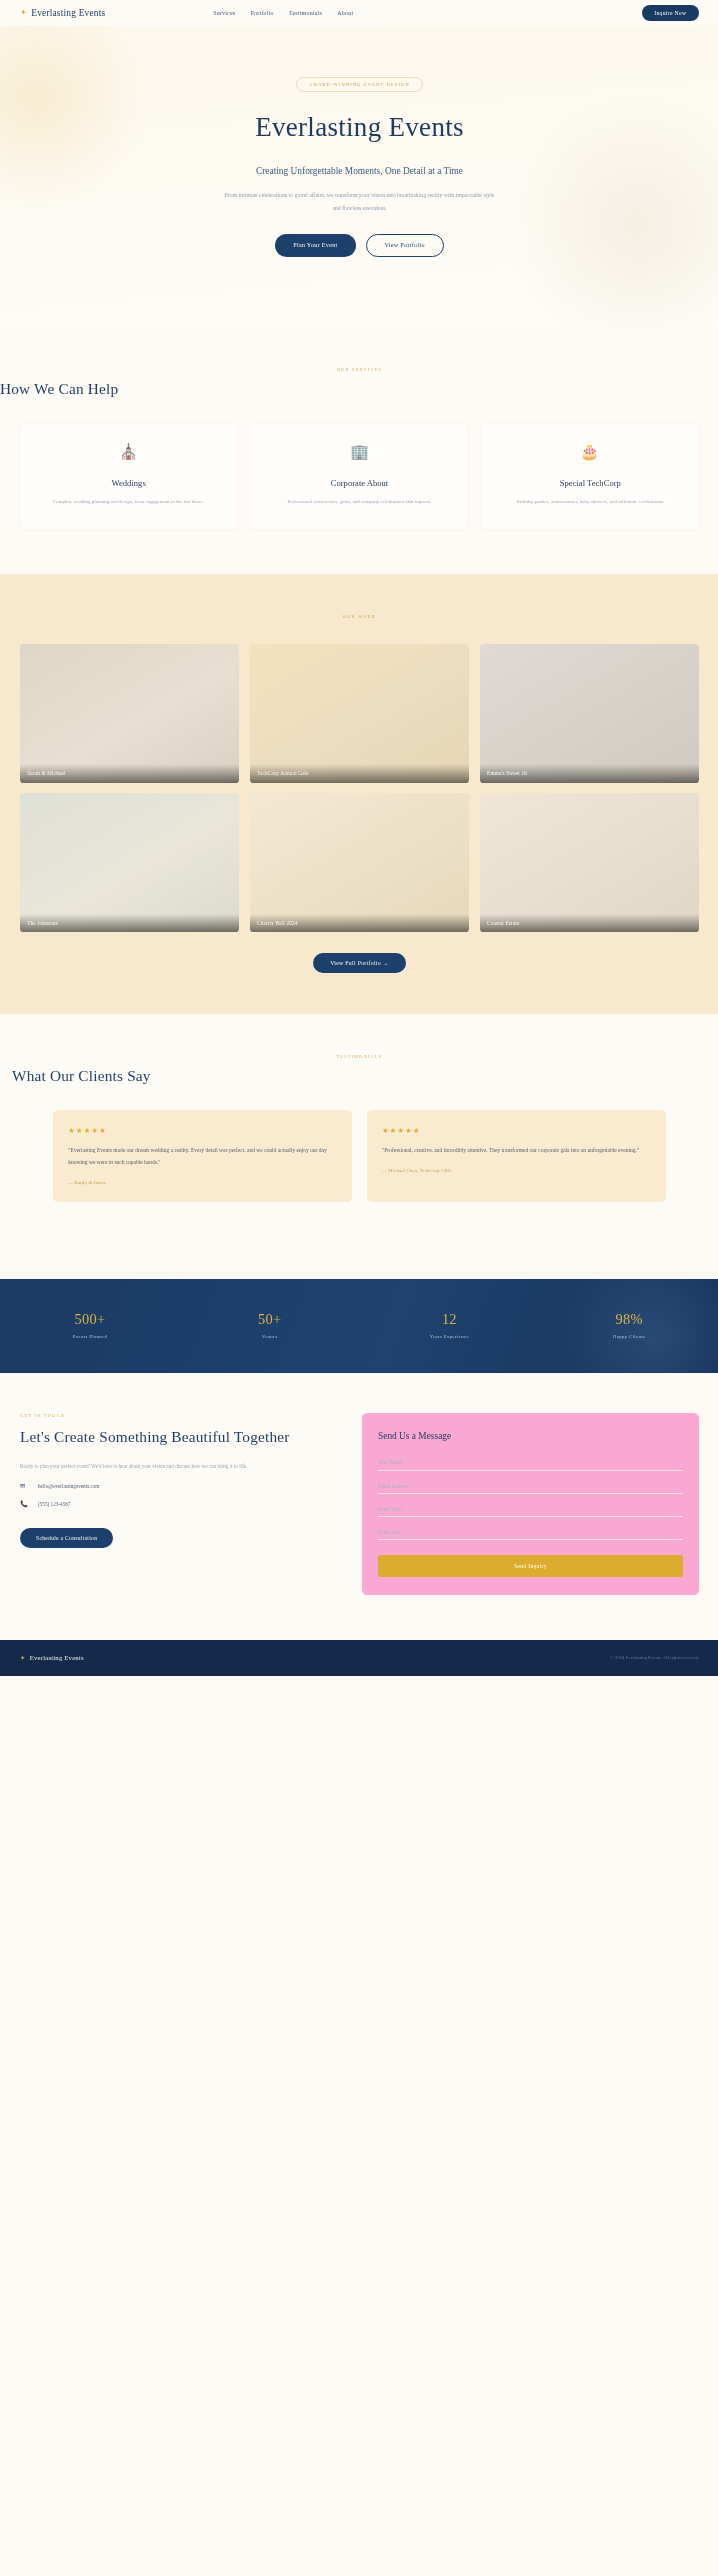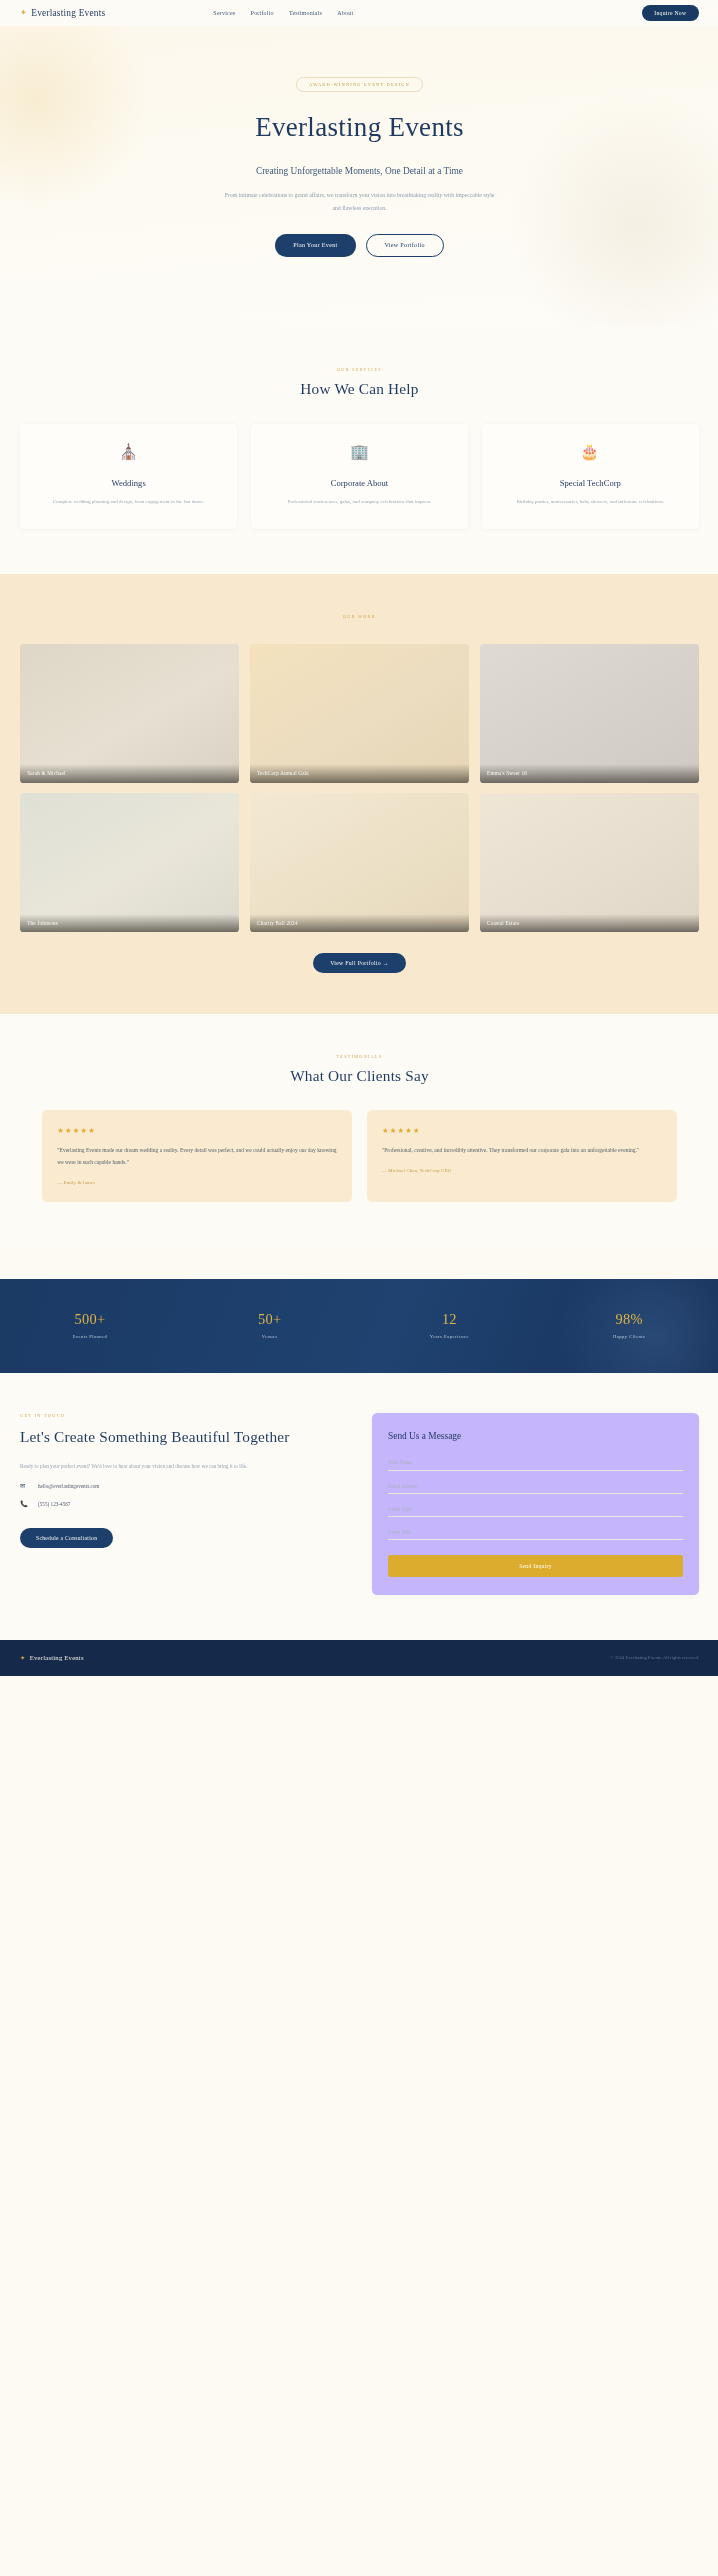--- a/index.html
+++ b/index.html
@@ -86,21 +86,21 @@
     border:0.9px solid #1d3f6b; font-family:inherit;
   }
 
   
   .eyebrow {
     font-size:4.2px; letter-spacing:1.3px;
     color:#cfa64d; text-align:center;
   }
   .sec-title {
     font-size:15.3px; font-weight:400; color:#1f3a5f;
-    text-align:center; margin-top:8px; letter-spacing:0.2px;
+    margin-top:8px; letter-spacing:0.2px;
   }
 
   
   .services { background:#fdfbf6; padding:40px 0 45px; }
   .cards {
     display:flex; gap:13.5px; padding:0 20px; margin-top:26px;
   }
   .card {
     flex:1; background:#fffdf9; border-radius:4.5px;
     padding:20px 12.6px 21.6px; text-align:center;
@@ -138,21 +138,21 @@
   .t5 { background:linear-gradient(150deg,#efe6d6,#e7ded0 55%,#e0d6c6); }
   .port-btn-wrap { text-align:center; margin-top:20px; }
   .port-btn {
     background:#1d3f6b; color:#fdfbf6;
     font-size:5.8px; letter-spacing:0.3px;
     padding:7.2px 17px; border-radius:18px; border:none;
     font-family:inherit;
   }
 
   
-  .testi { background:#fdfbf6; padding:40px 1px 45px; }
+  .testi { background:#fdfbf6; padding:40px 12px 45px; }
   .testi-cards {
     display:flex; gap:14.4px; padding:0 41px; margin-top:25px;
   }
   .testi-card {
     flex:1; background:#faeacf; border-radius:5.4px; padding:15.3px 15.3px 17px;
   }
   .stars { color:#dfaa2c; font-size:7.2px; letter-spacing:1.3px; }
   .testi-quote {
     font-size:5.5px; color:#54616e; line-height:2.15; margin-top:10px;
   }
@@ -172,21 +172,21 @@
   }
   .stat { flex:1; text-align:center; position:relative; z-index:2; }
   .stat-val {
     font-size:14.4px; color:#e0b444; font-weight:400; letter-spacing:0.3px;
   }
   .stat-lbl {
     font-size:4.7px; color:#b9cbe0; margin-top:6.3px; letter-spacing:0.4px;
   }
 
   
-  .contact { background:#fdfbf6; padding:40px 20px 45px; display:flex; gap:20px; }
+  .contact { background:#fdfbf6; padding:40px 20px 45px; display:flex; gap:10px; }
   .contact-left { width:332px; }
   .c-eyebrow {
     font-size:4.3px; letter-spacing:1.3px; color:#cfa64d;
   }
   .c-title {
     font-size:15.3px; font-weight:400; color:#1f3a5f;
     margin-top:9px; line-height:1.35; letter-spacing:0.2px;
   }
   .c-desc {
     font-size:5.2px; color:#96a3b3; line-height:2.1; margin-top:12.6px;
@@ -197,21 +197,21 @@
   .c-ico { font-size:6.3px; line-height:1; width:10px; }
   .c-txt { font-size:5.2px; color:#4d5c6d; }
   .c-btn {
     margin-top:20px; background:#1d3f6b; color:#fdfbf6;
     font-size:5.6px; letter-spacing:0.3px;
     padding:7.2px 16px; border-radius:18px; border:none;
     font-family:inherit;
   }
   .contact-right { flex:1; }
   .form-card {
-    background:#c4b5fd; border-radius:5.4px; padding:18px 16px 18px;
+    background:#f9a8d4; border-radius:5.4px; padding:18px 16px 18px;
     box-shadow:0 0.9px 5.4px rgba(120,100,60,.06);
   }
   .form-title { font-size:9.4px; color:#1f3a5f; font-weight:400; }
   .field {
     display:block; width:100%; border:none;
     border-bottom:0.9px solid #ece5d8; background:transparent;
     font-family:inherit; font-size:5.2px; color:#1f3a5f;
     padding:6.3px 0 4.5px; margin-top:5.4px; outline:none;
   }
   .field::placeholder { color:#a9b3bf; }

